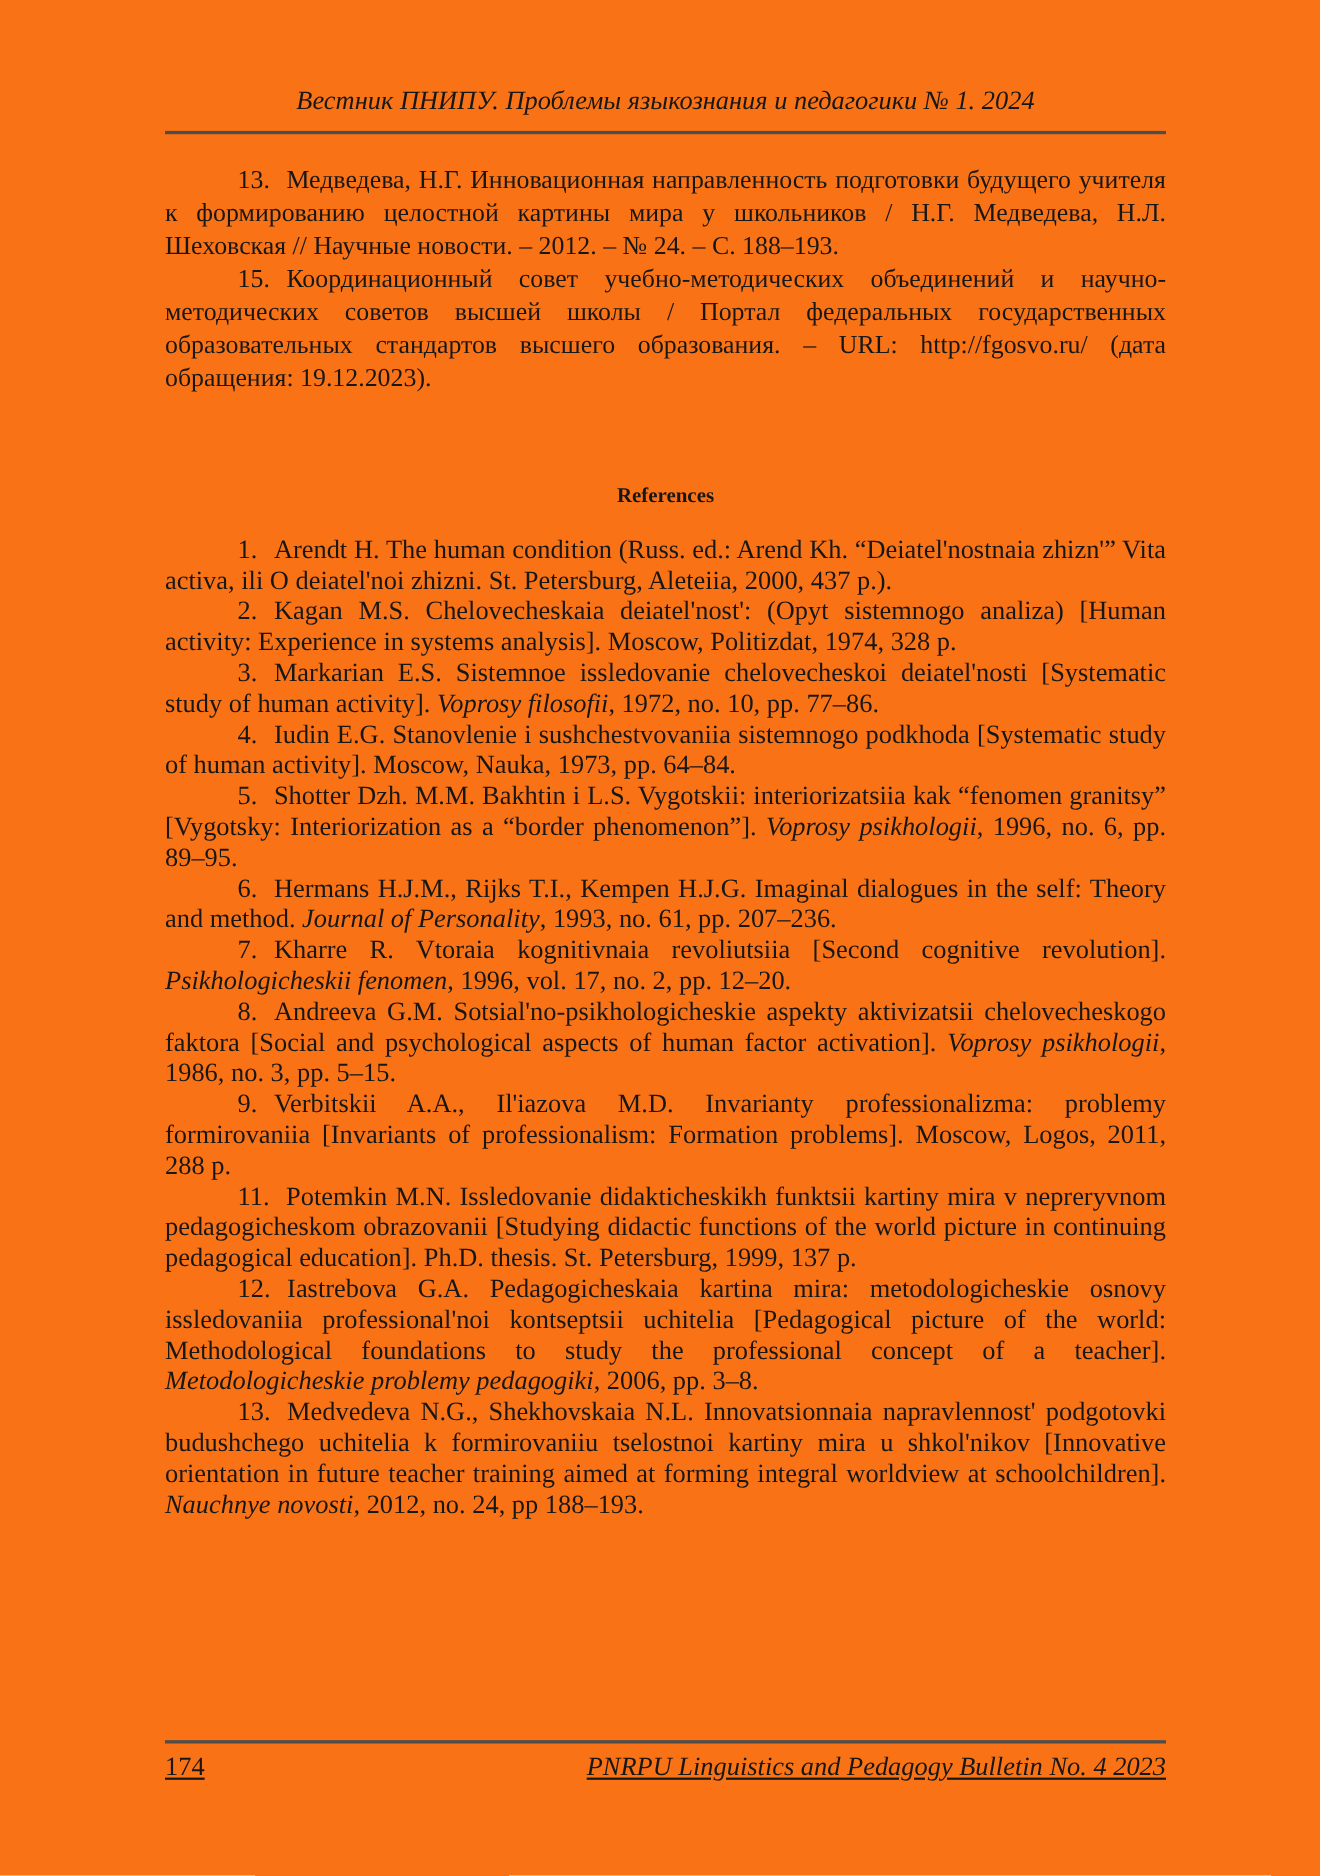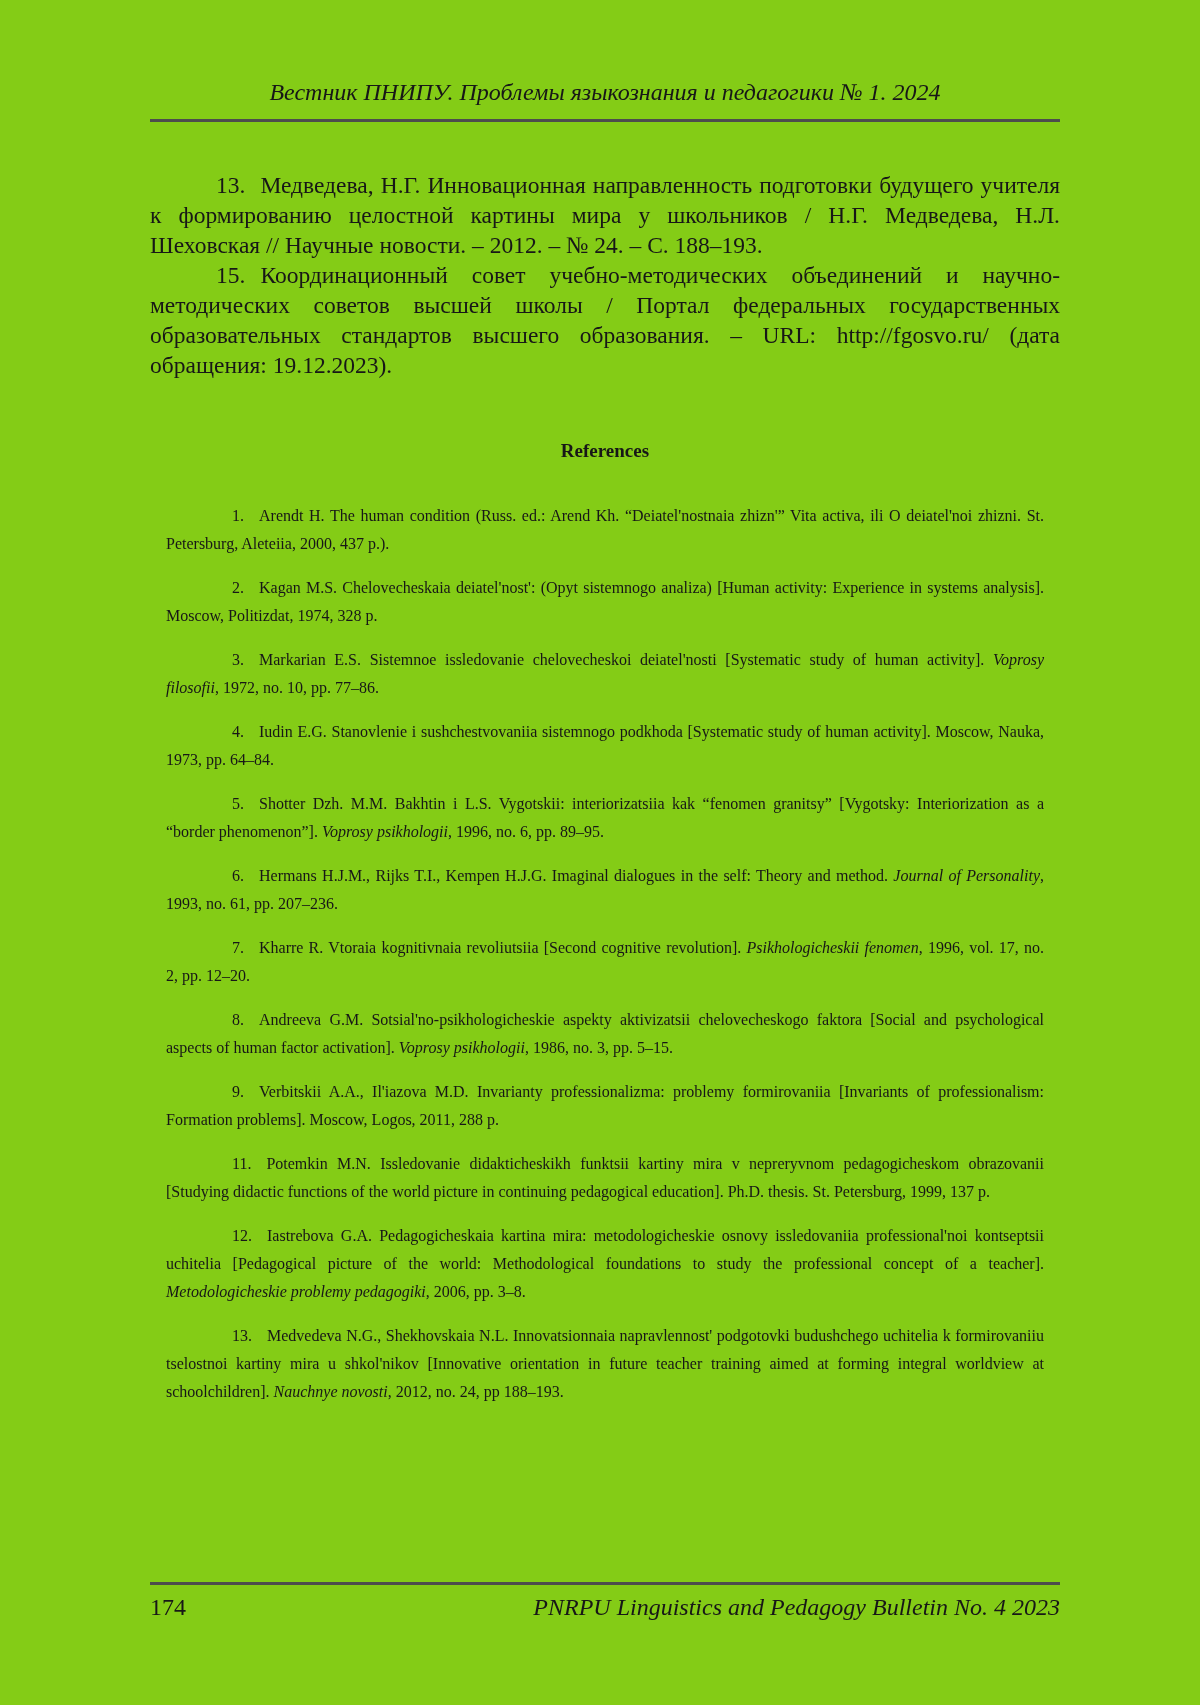--- a/index.html
+++ b/index.html
@@ -5,42 +5,42 @@
   html, body {
     margin: 0;
     padding: 0;
     background: #e9e9e9;
   }
   .page {
     position: relative;
     width: 1200px;
     height: 1705px;
     margin: 0 auto;
-    background: #84cc16;
+    background: #f97316;
     font-family: "Liberation Serif", "DejaVu Serif", serif;
     color: #171717;
     overflow: hidden;
   }
   
   .running-header {
     position: absolute;
     top: 78px;
     left: 150px;
     width: 910px;
     text-align: center;
     font-style: italic;
     font-size: 24px;
     line-height: 28px;
     padding-bottom: 13px;
     border-bottom: 3px solid #4d4d4d;
   }
   
   .ru-list {
     position: absolute;
-    top: 170px;
+    top: 149px;
     left: 150px;
     width: 910px;
   }
   .ru-list p.ref {
     margin: 0;
     font-size: 23.5px;
     line-height: 30px;
     text-align: justify;
     text-indent: 66px;
   }
@@ -57,22 +57,22 @@
     line-height: 30px;
   }
   
   .en-list {
     position: absolute;
     top: 486px;
     left: 150px;
     width: 910px;
   }
   .en-list p.ref {
-    margin: 16px;
-    font-size: 16px;
+    margin: 0;
+    font-size: 24px;
     line-height: 28px;
     text-align: justify;
     text-indent: 66px;
   }
   .ref .num {
     display: inline-block;
     padding-right: 15px;
     text-indent: 0;
   }
   .ref i { font-style: italic; }
@@ -82,20 +82,21 @@
     top: 1582px;
     left: 150px;
     width: 910px;
     border-top: 3px solid #4d4d4d;
     padding-top: 8px;
     display: flex;
     justify-content: space-between;
     align-items: flex-start;
     font-size: 24px;
     line-height: 28px;
+    text-decoration: underline;
   }
   .running-footer .journal-name {
     font-style: italic;
   }
 </style>
 </head>
 <body>
 
 <div class="page">
 

